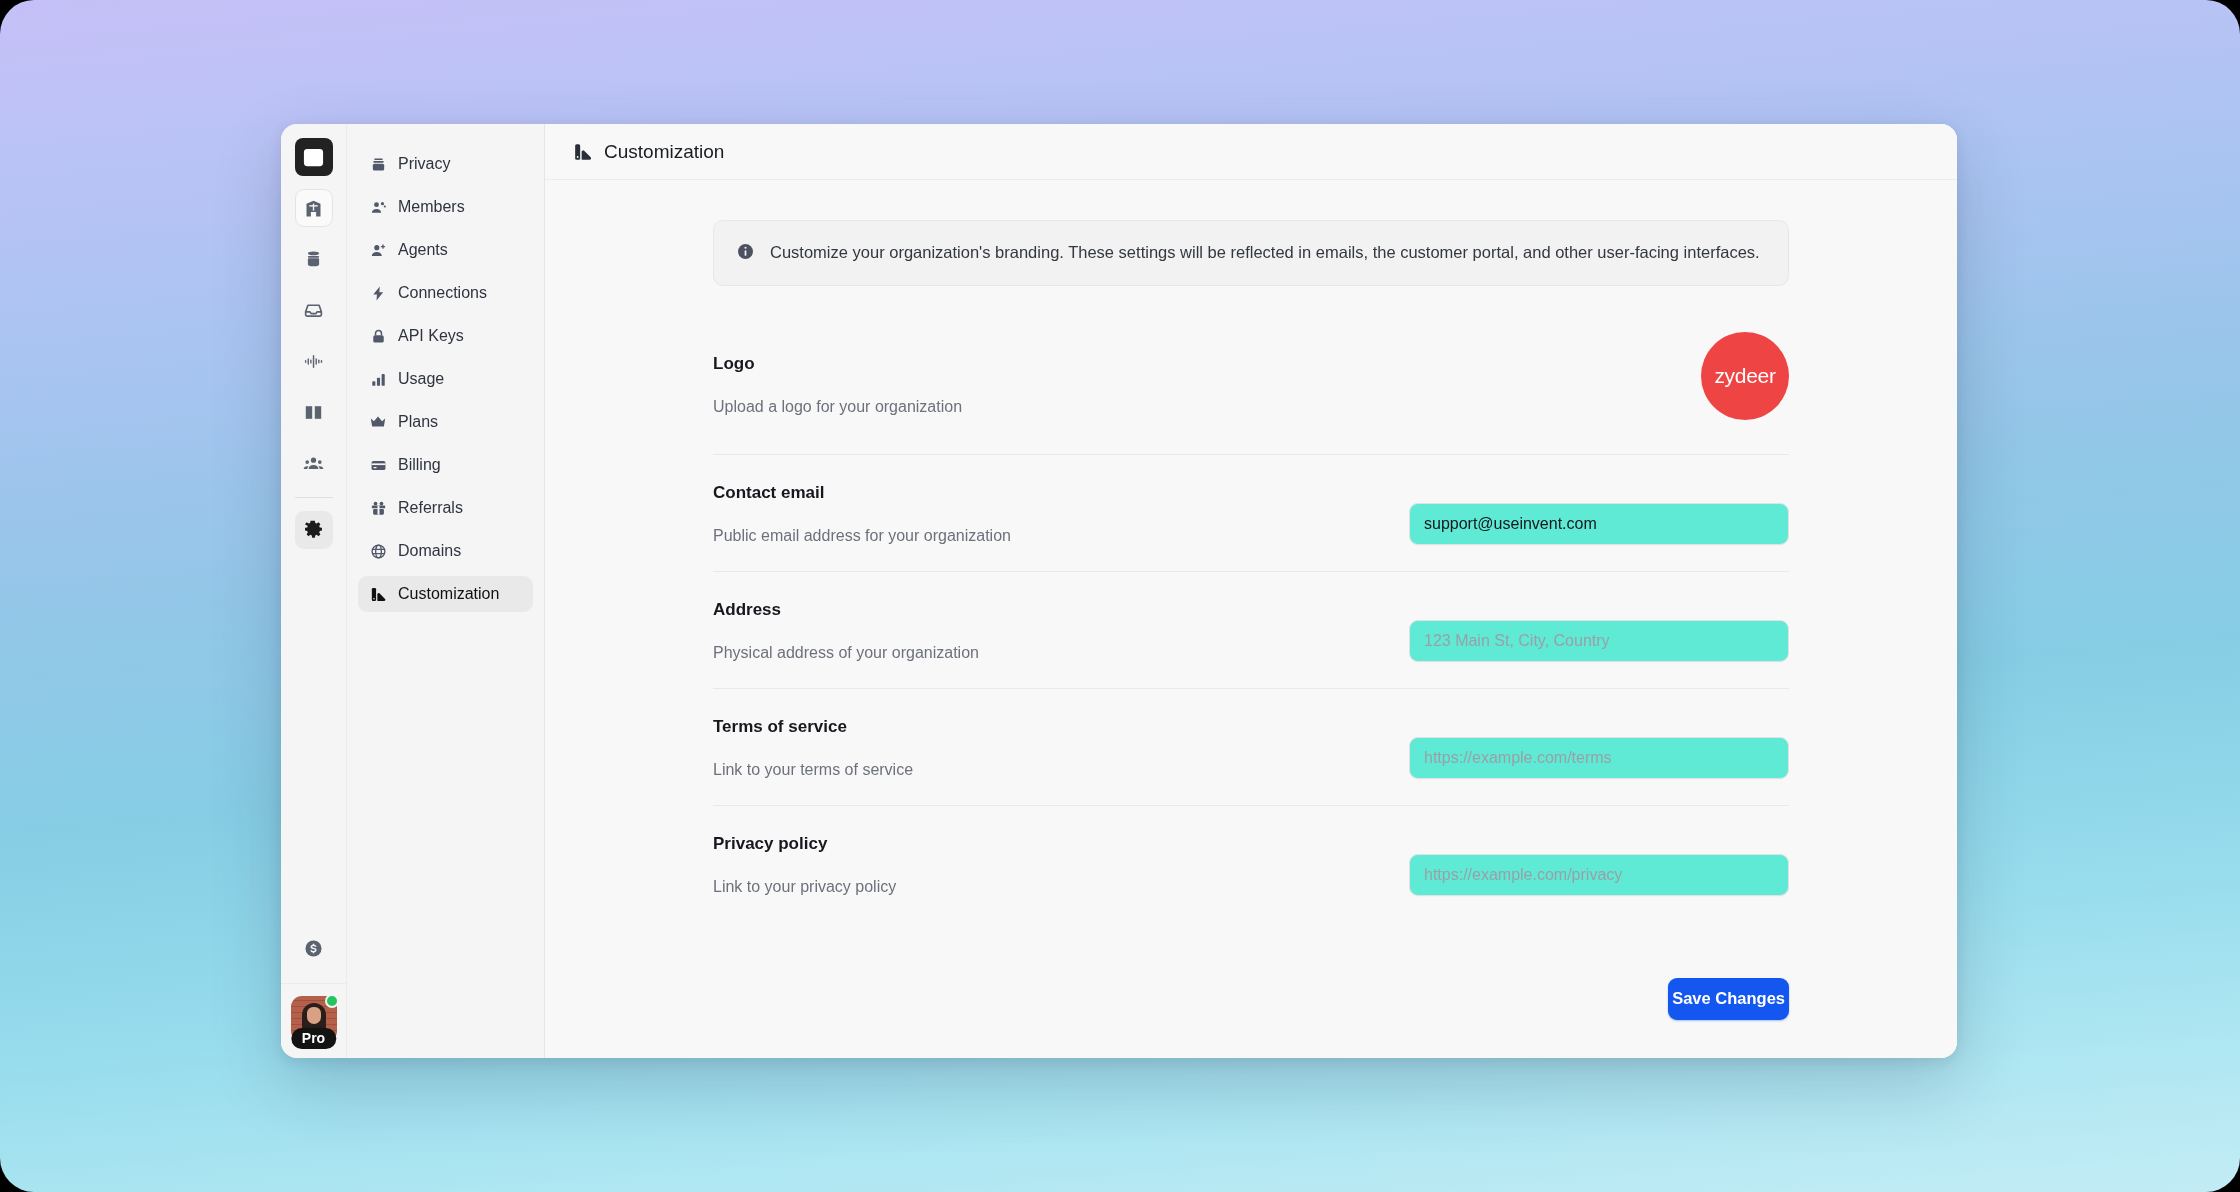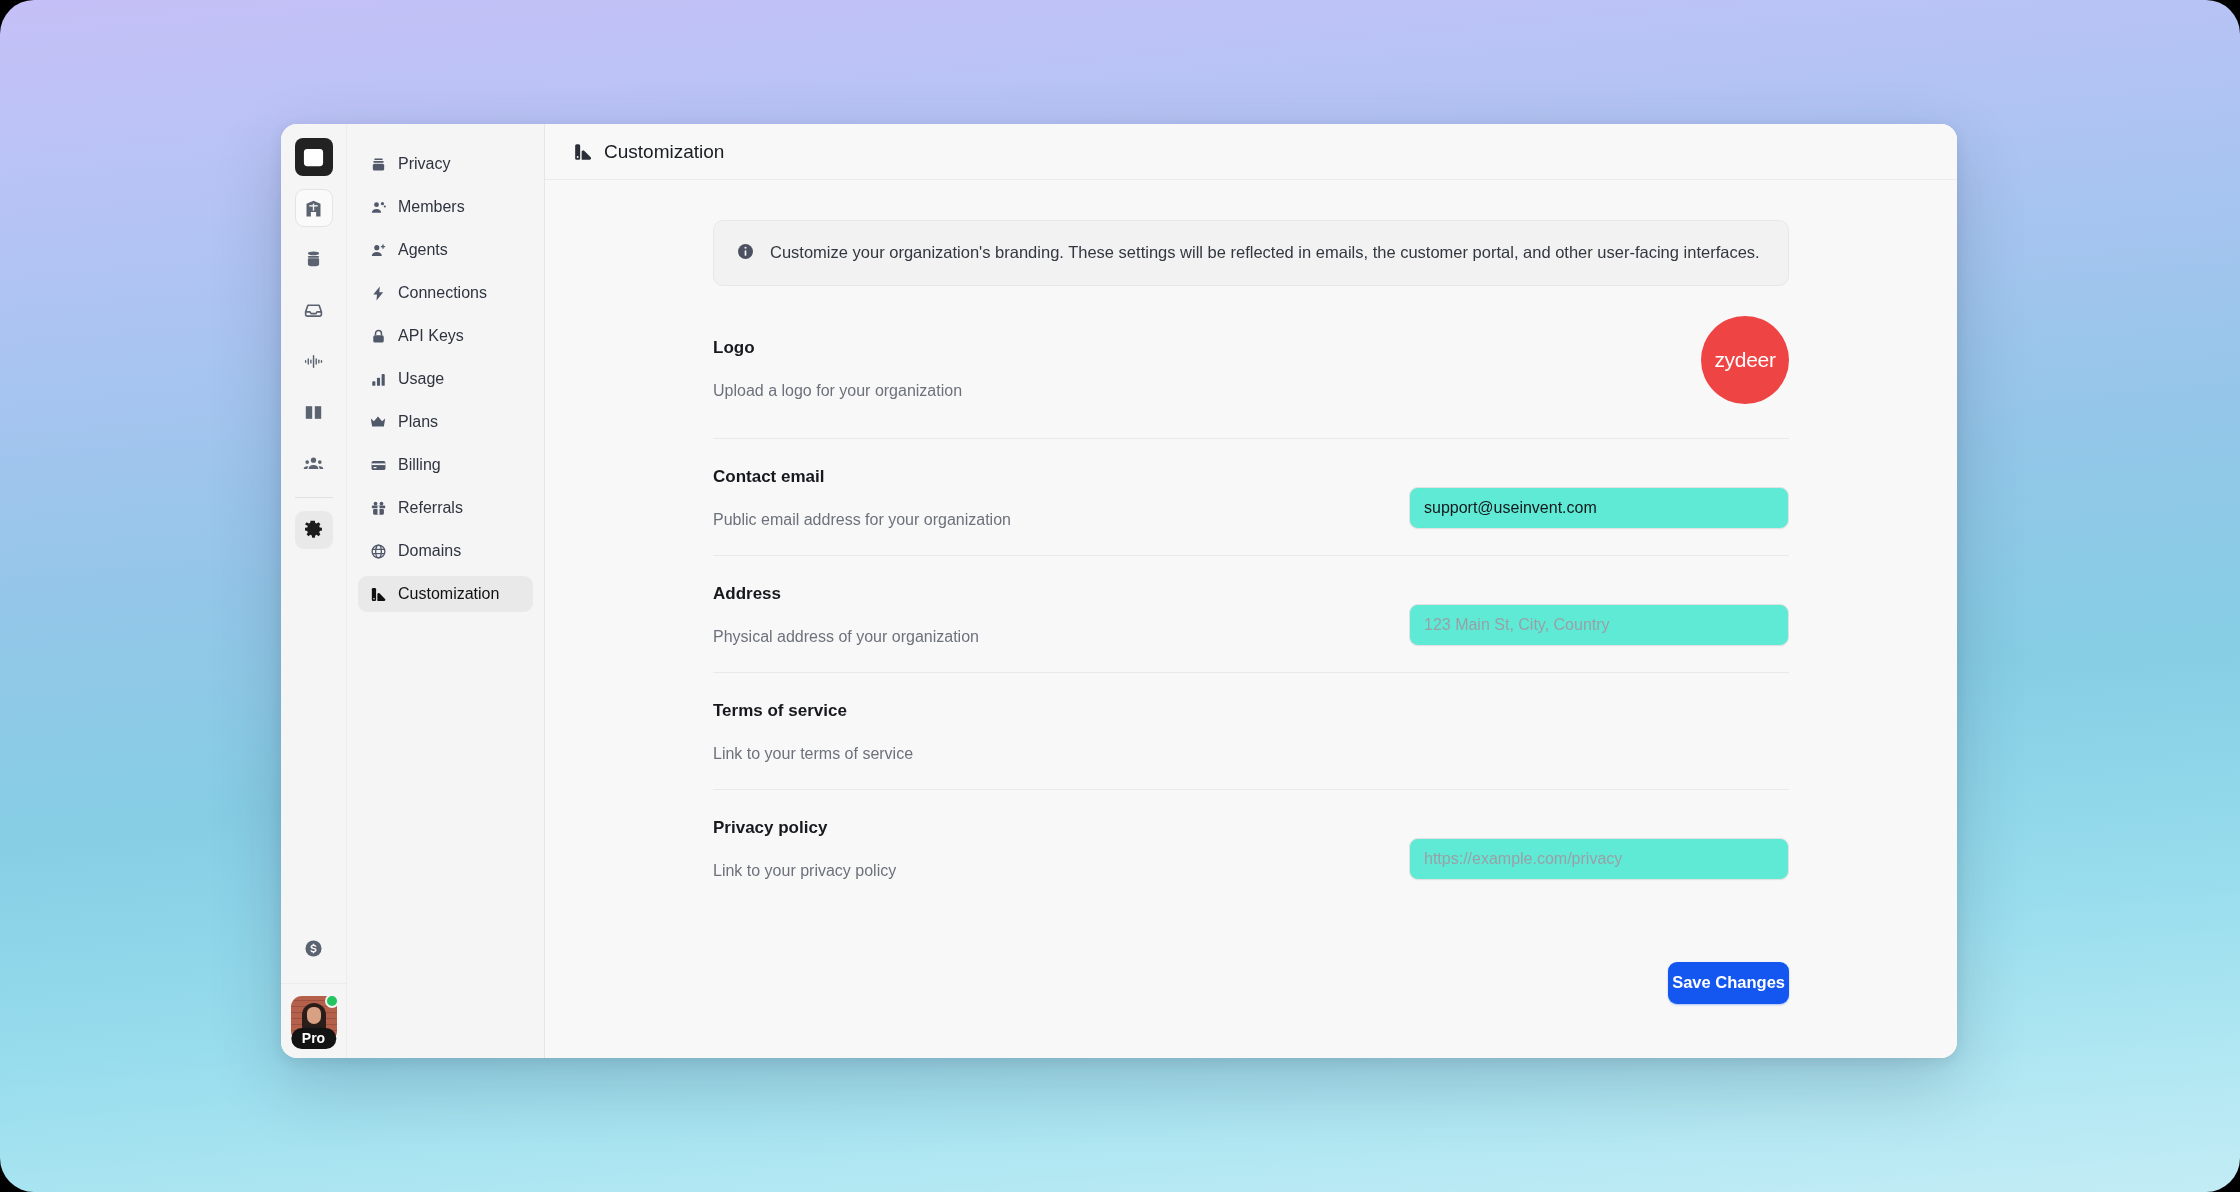--- a/index.html
+++ b/index.html
@@ -147,21 +147,21 @@
   #content-body { flex:1; overflow:hidden; padding:40px 0 0 0; }
   #panel { width:1076px; margin:0 auto; }
 
   
   #info-banner {
     display:flex; gap:15px; align-items:flex-start;
     background:#f2f2f2;
     border:1px solid #e7e7e7;
     border-radius:10px;
     padding:19px 22px;
-    margin-bottom:50px;
+    margin-bottom:66px;
   }
   #info-banner .info-ico { flex-shrink:0; margin-top:2px; color:#4b5160; }
   #info-banner .info-ico svg { width:19px; height:19px; display:block; }
   #banner-text { font-size:16.5px; line-height:1.55; color:#33383f; max-width:1000px; }
 
   
   .form-row {
     display:flex; align-items:flex-end; justify-content:space-between;
     padding:0 0 26px 0;
     border-bottom:1px solid #e9e9e9;
@@ -483,20 +483,23 @@
             <div class="row-right">
               <input class="text-input" type="text" placeholder="123 Main St, City, Country" style="">
             </div>
           </div>
 
           <div class="form-row">
             <div class="row-left">
               <div class="row-label">Terms of service</div>
               <div class="row-desc">Link to your terms of service</div>
             </div>
+            <div class="row-right">
+              <input class="text-input" type="text" placeholder="https://example.com/terms" style="">
+            </div>
           </div>
 
           <div class="form-row no-border">
             <div class="row-left">
               <div class="row-label">Privacy policy</div>
               <div class="row-desc">Link to your privacy policy</div>
             </div>
             <div class="row-right">
               <input class="text-input" type="text" placeholder="https://example.com/privacy" style="">
             </div>

